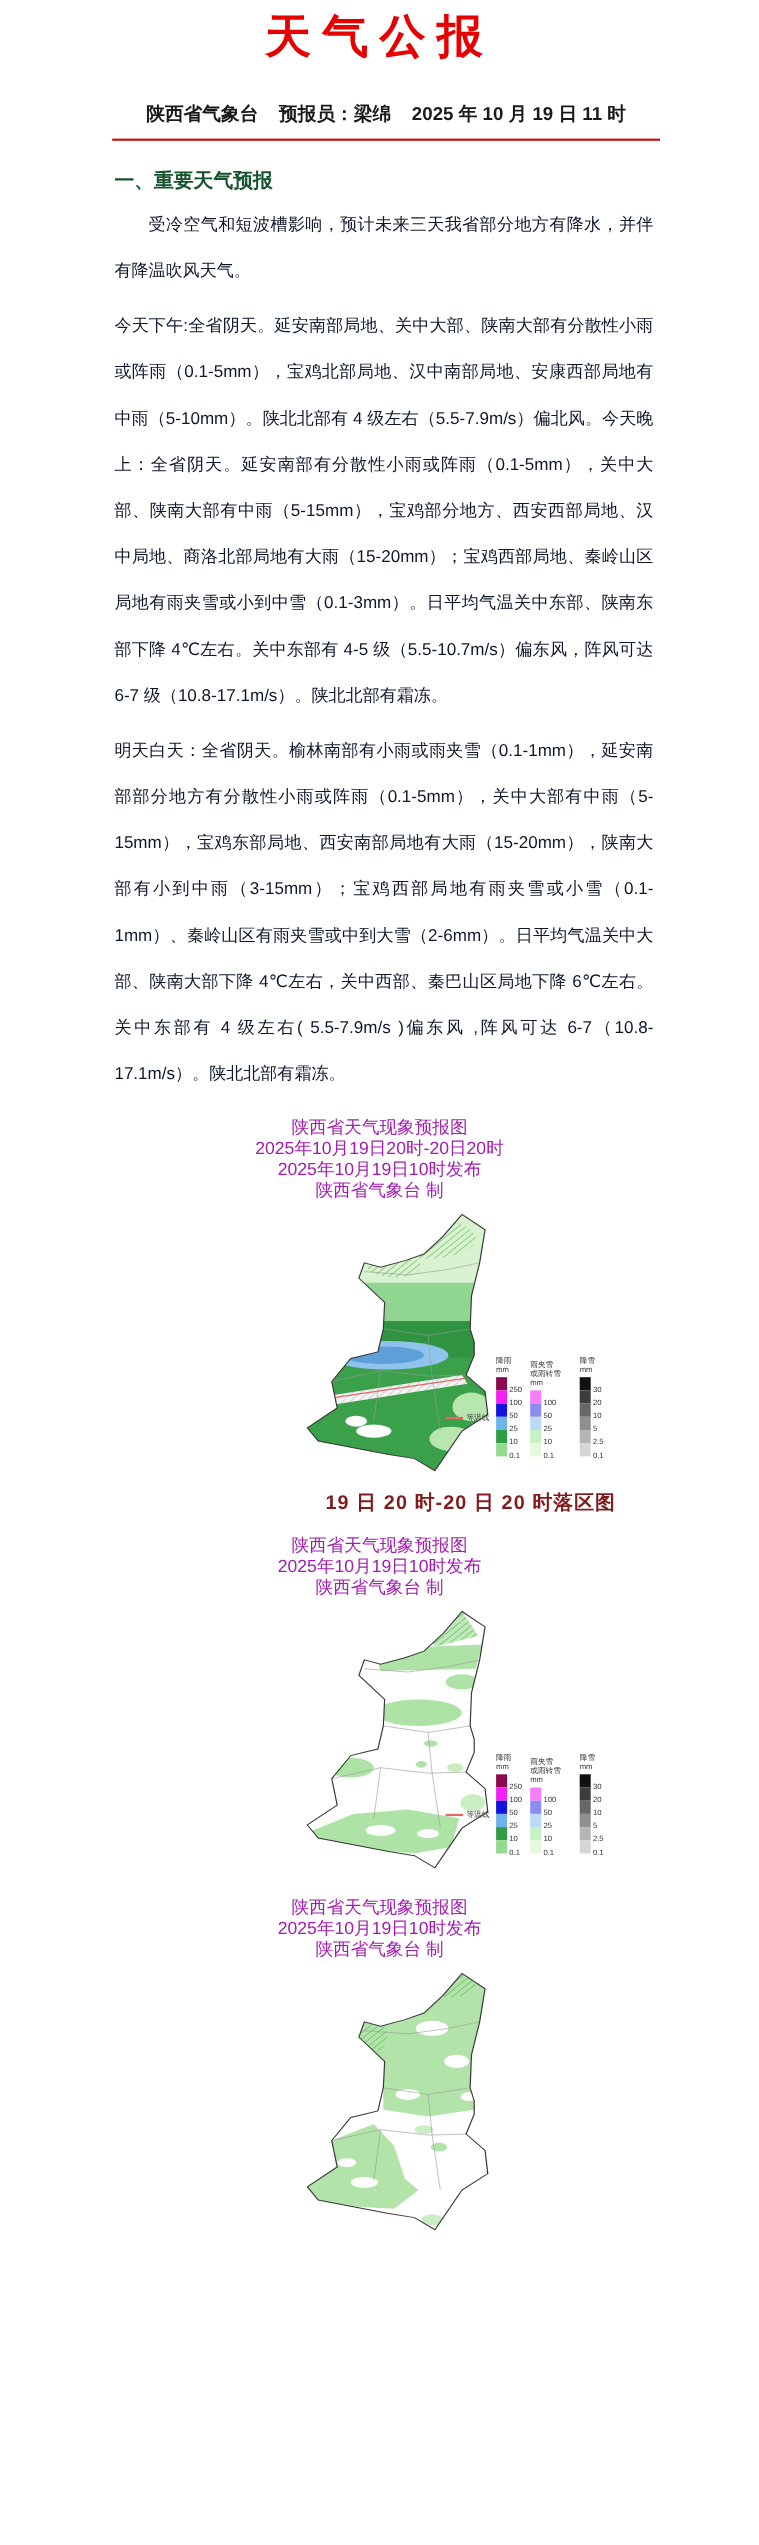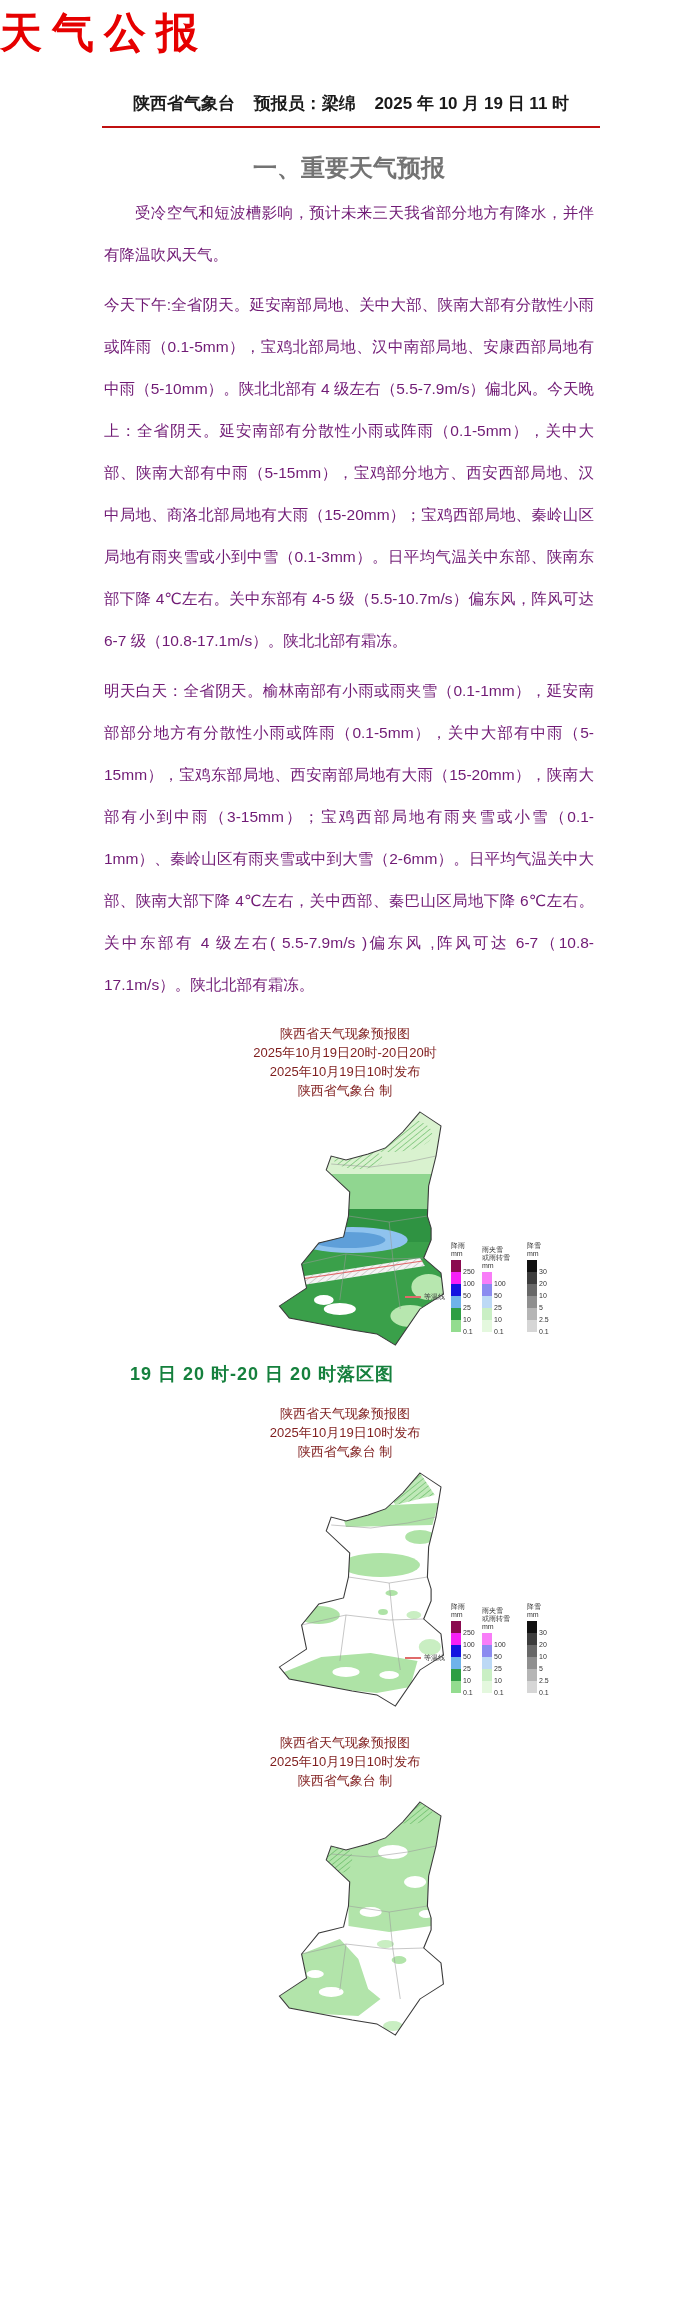--- a/index.html
+++ b/index.html
@@ -1,38 +1,38 @@
 <!DOCTYPE html>
 <html><head>
 <meta charset="utf-8">
 <style>
   html,body{margin:0;padding:0;background:#ffffff;}
   body{width:690px;min-height:2314px;font-family:"Liberation Sans","DejaVu Sans",sans-serif;color:#111;}
   .page{width:690px;padding-top:6px;box-sizing:border-box;}
-  .doc-title{color:#e60000;font-size:42px;line-height:50px;font-weight:bold;text-align:left;letter-spacing:10px;margin:2px 0 34px 0;}
+  .doc-title{color:#e60000;font-size:42px;line-height:50px;font-weight:bold;text-align:center;letter-spacing:10px;margin:2px 0 34px 0;}
   .doc-header{margin:0 90px 0 102px;border-bottom:2px solid #c01010;padding-bottom:11px;text-align:center;font-size:17px;font-weight:bold;color:#1a1a1a;white-space:nowrap;}
   .doc-header span{margin:0 7px;}
-  .sec-heading{margin:24px 96px 6px 104px;font-size:24px;font-weight:bold;color:#737373;text-align:center;}
-  .body-para{margin:8px 96px 8px 104px;font-size:15.5px;line-height:42px;text-align:justify;color:#701a75;}
+  .sec-heading{margin:24px 96px 6px 104px;font-size:18px;font-weight:bold;color:#14532d;}
+  .body-para{margin:8px 96px 8px 104px;font-size:15.5px;line-height:42px;text-align:justify;color:#0f172a;}
   .body-para.indent{text-indent:2em;}
   .map-figure{width:430px;margin:18px auto 10px auto;}
-  .map-titles{text-align:center;font-size:13px;line-height:19px;color:#7f1d1d;margin-bottom:4px;}
+  .map-titles{text-align:center;font-size:16px;line-height:19px;color:#a21caf;margin-bottom:4px;}
   .map-canvas{position:relative;width:430px;height:250px;}
   .prov-svg{position:absolute;left:142px;top:0;width:185px;height:248px;}
   .inner-borders{fill:none;stroke:#9a9a9a;stroke-width:0.5;}
   .map-legend{position:absolute;right:2px;bottom:22px;display:flex;align-items:flex-end;}
   .lg-line{display:flex;align-items:center;margin:0 6px 30px 0;}
   .lg-redline{display:inline-block;width:16px;height:2px;margin-right:3px;}
   .lg-linetext{font-size:7px;color:#333;}
   .lg-bars{display:flex;align-items:flex-end;}
   .lg-col{margin-right:17px;}
   .lg-lab{font-size:7px;line-height:8px;color:#333;white-space:pre-line;margin-bottom:2px;}
   .lg-seg{position:relative;width:10px;height:12px;}
   .lg-tick{position:absolute;left:12px;bottom:-3px;font-size:7px;color:#333;}
-  .map-caption{text-align:left;font-size:18px;font-weight:bold;color:#15803d;margin-top:8px;letter-spacing:1px;}
+  .map-caption{text-align:right;font-size:18px;font-weight:bold;color:#7f1d1d;margin-top:8px;letter-spacing:1px;}
 </style>
 </head>
 <body>
 
 <svg width="0" height="0" style="position:absolute">
   <defs>
     <path id="prov" d="M120,8 L137,22 L133,52 L127,82 L126,112 L129,124 L129,136 L123,154 L137,169 L139,190 L120,205 L100,241 L85,230 L65,226 L14,214 L6,202 L28,184 L24,160 L38,139 L48,136 L58,133 L62,112 L63,88 L44,66 L48,52 L60,56 L78,50 L92,44 L106,28 Z"></path>
     <clipPath id="provClip">
         <use href="#prov" xlink:href="#prov"></use>
       </clipPath>

